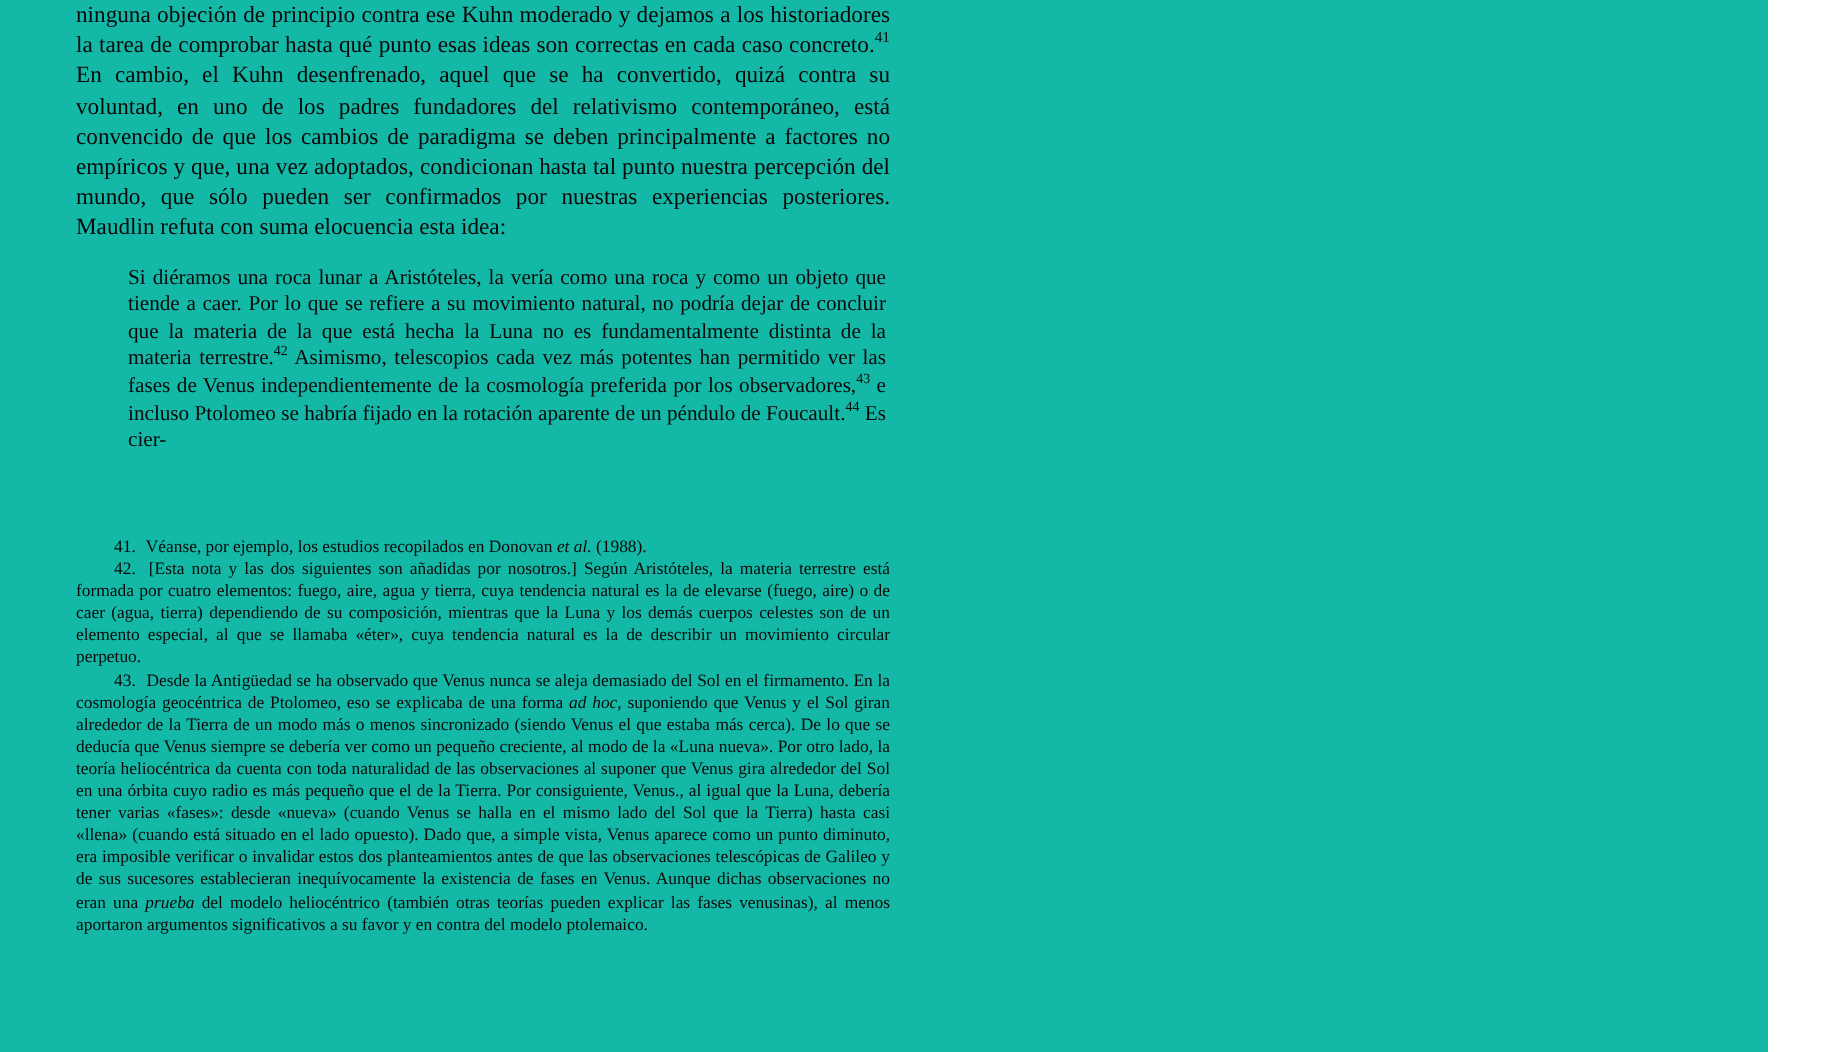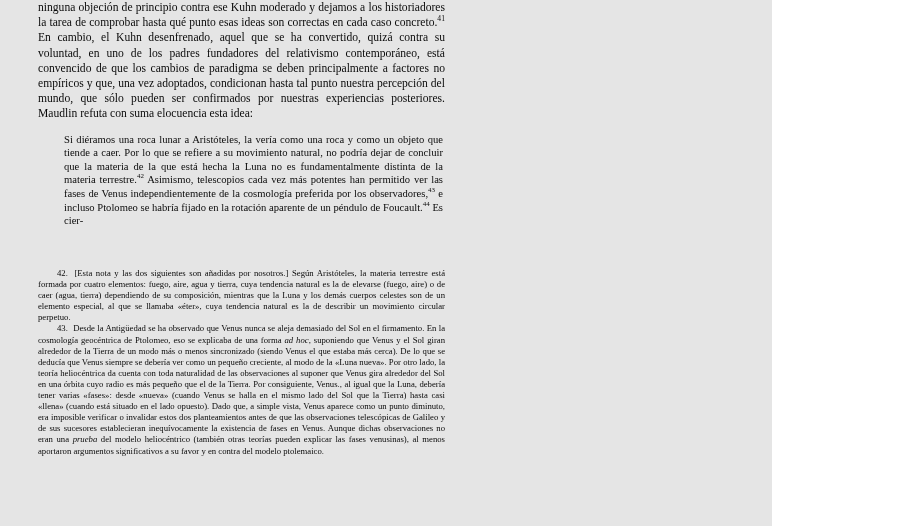--- a/index.html
+++ b/index.html
@@ -9,23 +9,23 @@
   }
   body {
     width: 916px;
     height: 526px;
     overflow: hidden;
     font-family: "Liberation Serif", "DejaVu Serif", serif;
     color: #0a0a0a;
   }
   .page {
     position: relative;
-    width: 772px;
+    width: 884px;
     height: 526px;
-    background: #e5e5e5;
+    background: #14b8a6;
   }
   .col {
     position: absolute;
     top: 0;
     height: 526px;
     box-sizing: border-box;
   }
   .col-left  { left: 0px;   width: 459px; padding: 0 14px 0 38px; }
   .col-right { left: 459px; width: 457px; padding: 0 32px 0 18px; }
 
@@ -107,20 +107,21 @@
       </div>
 
       <div class="quote">
         <p><span>Si diéramos una roca lunar a Aristóteles, la vería como una roca y como un objeto que tiende a caer. Por lo que se refiere a su movimiento natural, no podría dejar de concluir que la materia de la que está hecha la Luna no es fundamentalmente distinta de la materia terrestre.</span><sup>42</sup><span> Asimismo, telescopios cada vez más potentes han permitido ver las fases de Venus independientemente de la cosmología preferida por los observadores,</span><sup>43</sup><span> e incluso Ptolomeo se habría fijado en la rotación aparente de un péndulo de Foucault.</span><sup>44</sup><span> Es cier-</span></p>
       </div>
 
     </div>
 
     <div class="notes notes-left">
 
+      <p><span class="num">41.</span> <span>Véanse, por ejemplo, los estudios recopilados en Donovan </span><i>et al.</i><span> (1988).</span></p>
 
       <p><span class="num">42.</span> <span>[Esta nota y las dos siguientes son añadidas por nosotros.] Según Aristóteles, la materia terrestre está formada por cuatro elementos: fuego, aire, agua y tierra, cuya tendencia natural es la de elevarse (fuego, aire) o de caer (agua, tierra) dependiendo de su composición, mientras que la Luna y los demás cuerpos celestes son de un elemento especial, al que se llamaba «éter», cuya tendencia natural es la de describir un movimiento circular perpetuo.</span></p>
 
       <p><span class="num">43.</span> <span>Desde la Antigüedad se ha observado que Venus nunca se aleja demasiado del Sol en el firmamento. En la cosmología geocéntrica de Ptolomeo, eso se explicaba de una forma </span><i>ad hoc</i><span>, suponiendo que Venus y el Sol giran alrededor de la Tierra de un modo más o menos sincronizado (siendo Venus el que estaba más cerca). De lo que se deducía que Venus siempre se debería ver como un pequeño creciente, al modo de la «Luna nueva». Por otro lado, la teoría heliocéntrica da cuenta con toda naturalidad de las observaciones al suponer que Venus gira alrededor del Sol en una órbita cuyo radio es más pequeño que el de la Tierra. Por consiguiente, Venus., al igual que la Luna, debería tener varias «fases»: desde «nueva» (cuando Venus se halla en el mismo lado del Sol que la Tierra) hasta casi «llena» (cuando está situado en el lado opuesto). Dado que, a simple vista, Venus aparece como un punto diminuto, era imposible verificar o invalidar estos dos planteamientos antes de que las observaciones telescópicas de Galileo y de sus sucesores establecieran inequívocamente la existencia de fases en Venus. Aunque dichas observaciones no eran una </span><i>prueba</i><span> del modelo heliocéntrico (también otras teorías pueden explicar las fases venusinas), al menos aportaron argumentos significativos a su favor y en contra del modelo ptolemaico.</span></p>
 
     </div>
   </div>
 
   <div class="col col-right">
 

